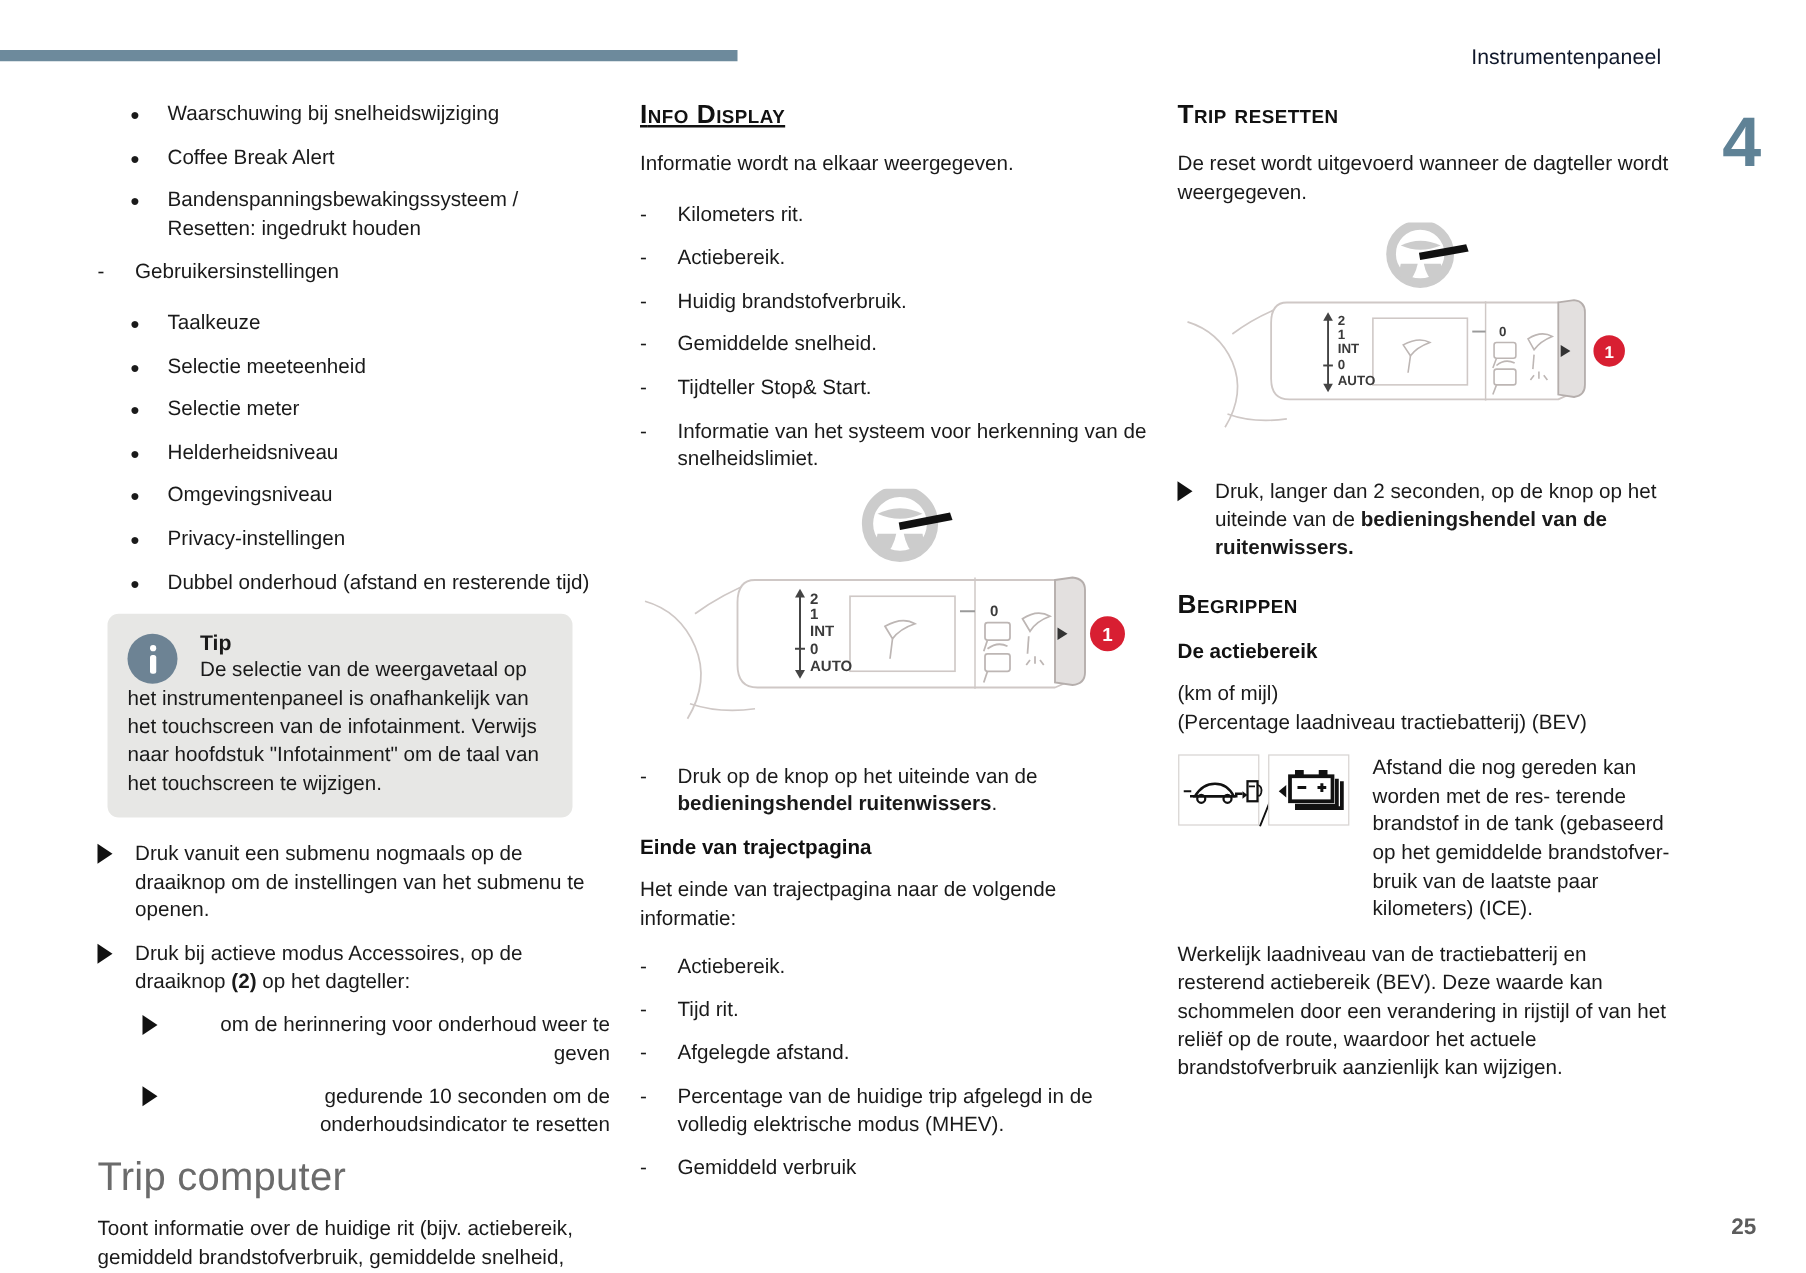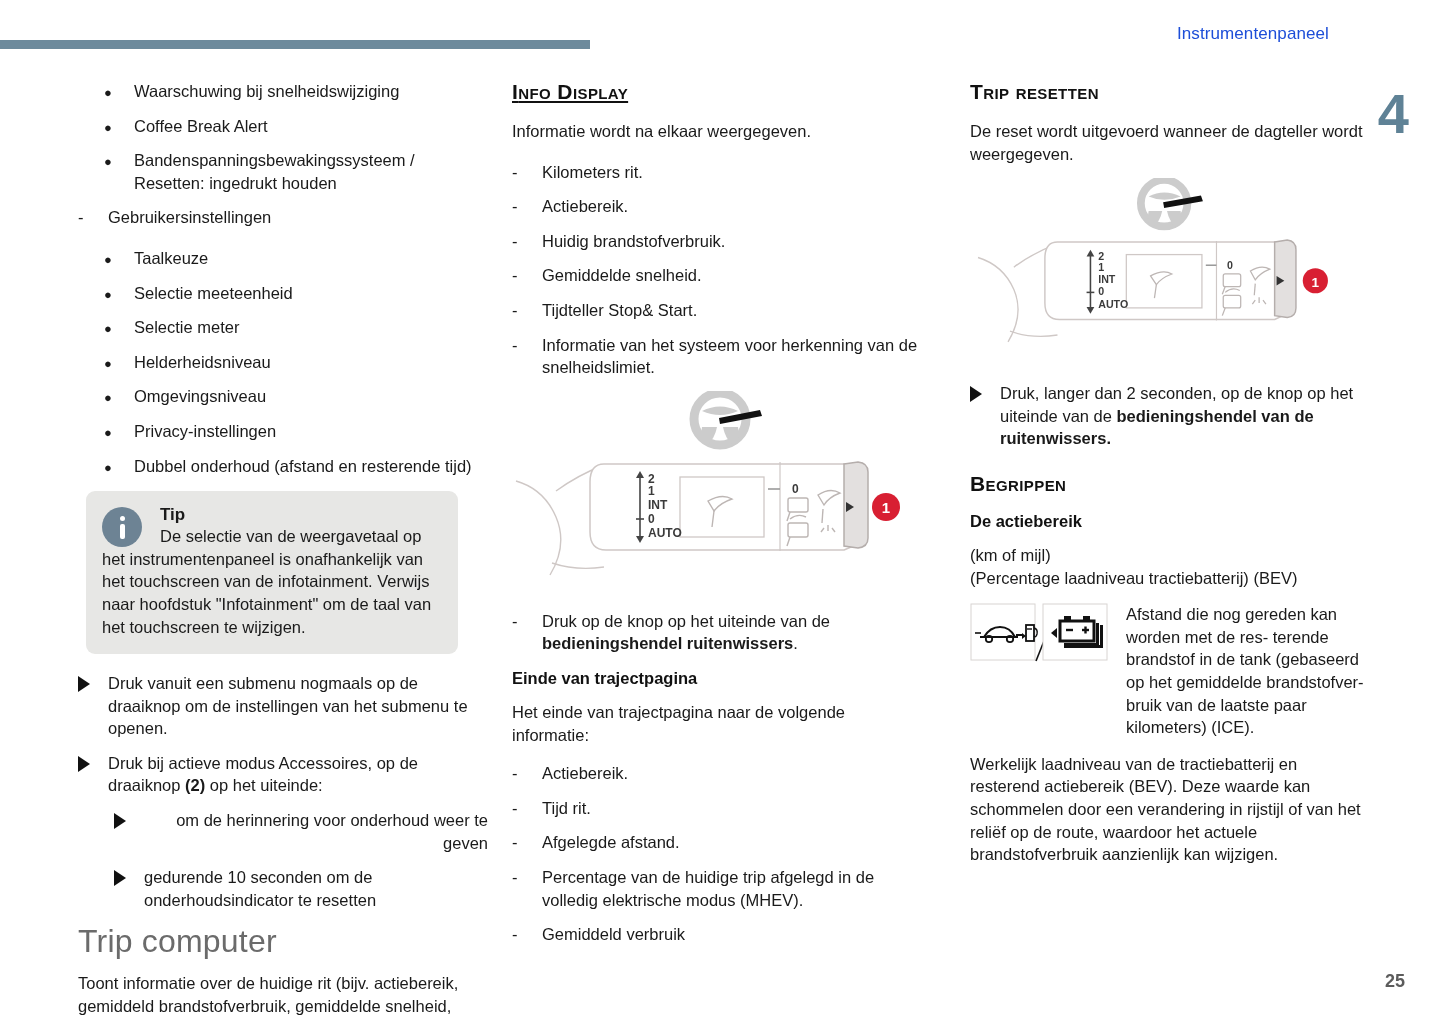--- a/index.html
+++ b/index.html
@@ -12,39 +12,39 @@
     overflow:hidden;
     -webkit-font-smoothing:antialiased;
   }
 
   
   .top-bar{
     position:absolute;left:0;top:40px;width:590px;height:9px;
     background:#6d8a9c;
   }
   .header-title{
-    position:absolute;right:116px;top:24px;
-    font-size:17px;color:#1d4ed8;letter-spacing:.1px;
+    position:absolute;right:116px;top:36px;
+    font-size:17px;color:#0f172a;letter-spacing:.1px;
     white-space:nowrap;
   }
   .chapter-num{
     position:absolute;right:36px;top:86px;
     font-size:56px;font-weight:bold;color:#5f8296;
     line-height:1;
   }
   .page-num{
     position:absolute;right:40px;bottom:26px;
     font-size:18px;font-weight:bold;color:#5c5c5c;
   }
 
   
   .col{position:absolute;top:80px;}
   .col1{left:78px;width:410px;}
   .col2{left:512px;width:408px;}
-  .col3{left:970px;width:396px;}
+  .col3{left:942px;width:396px;}
 
   p,li,div.txt{font-size:16.5px;line-height:1.37;}
 
   
   .sec-head{
     font-weight:bold;font-size:21px;letter-spacing:.4px;
     margin:0 0 16px 0;color:#111;
     font-variant:small-caps;
     text-transform:lowercase;
   }
@@ -188,27 +188,27 @@
     <div class="tip-rest">het instrumentenpaneel is onafhankelijk van het touchscreen van de infotainment. Verwijs naar hoofdstuk "Infotainment" om de taal van het touchscreen te wijzigen.</div>
   </div>
 
   <ul class="plain">
     <li class="row tri">
       <span class="mk"><i class="t"></i></span>
       <span class="tx">Druk vanuit een submenu nogmaals op de draaiknop om de instellingen van het submenu te openen.</span>
     </li>
     <li class="row tri">
       <span class="mk"><i class="t"></i></span>
-      <span class="tx"><span>Druk bij actieve modus Accessoires, op de draaiknop </span><b>(2)</b><span> op het uiteinde:</span></span>
+      <span class="tx"><span>Druk bij actieve modus Accessoires, op de draaiknop </span><b>(2)</b><span> op het dagteller:</span></span>
     </li>
     <li class="row tri ind1" style="margin-left:36px;text-align:right;">
       <span class="mk"><i class="t"></i></span>
       <span class="tx">om de herinnering voor onderhoud weer te geven</span>
     </li>
-    <li class="row tri ind1" style="margin-left:36px;">
+    <li class="row tri ind1" style="margin-left:36px;text-align:right;">
       <span class="mk"><i class="t"></i></span>
       <span class="tx">gedurende 10 seconden om de onderhoudsindicator te resetten</span>
     </li>
   </ul>
 
   <h1 class="big-head" style="">Trip computer</h1>
   <p class="para">Toont informatie over de huidige rit (bijv. actiebereik, gemiddeld brandstofverbruik, gemiddelde snelheid, afgelegde afstand).</p>
 </div>
 
 <div class="col col2">

